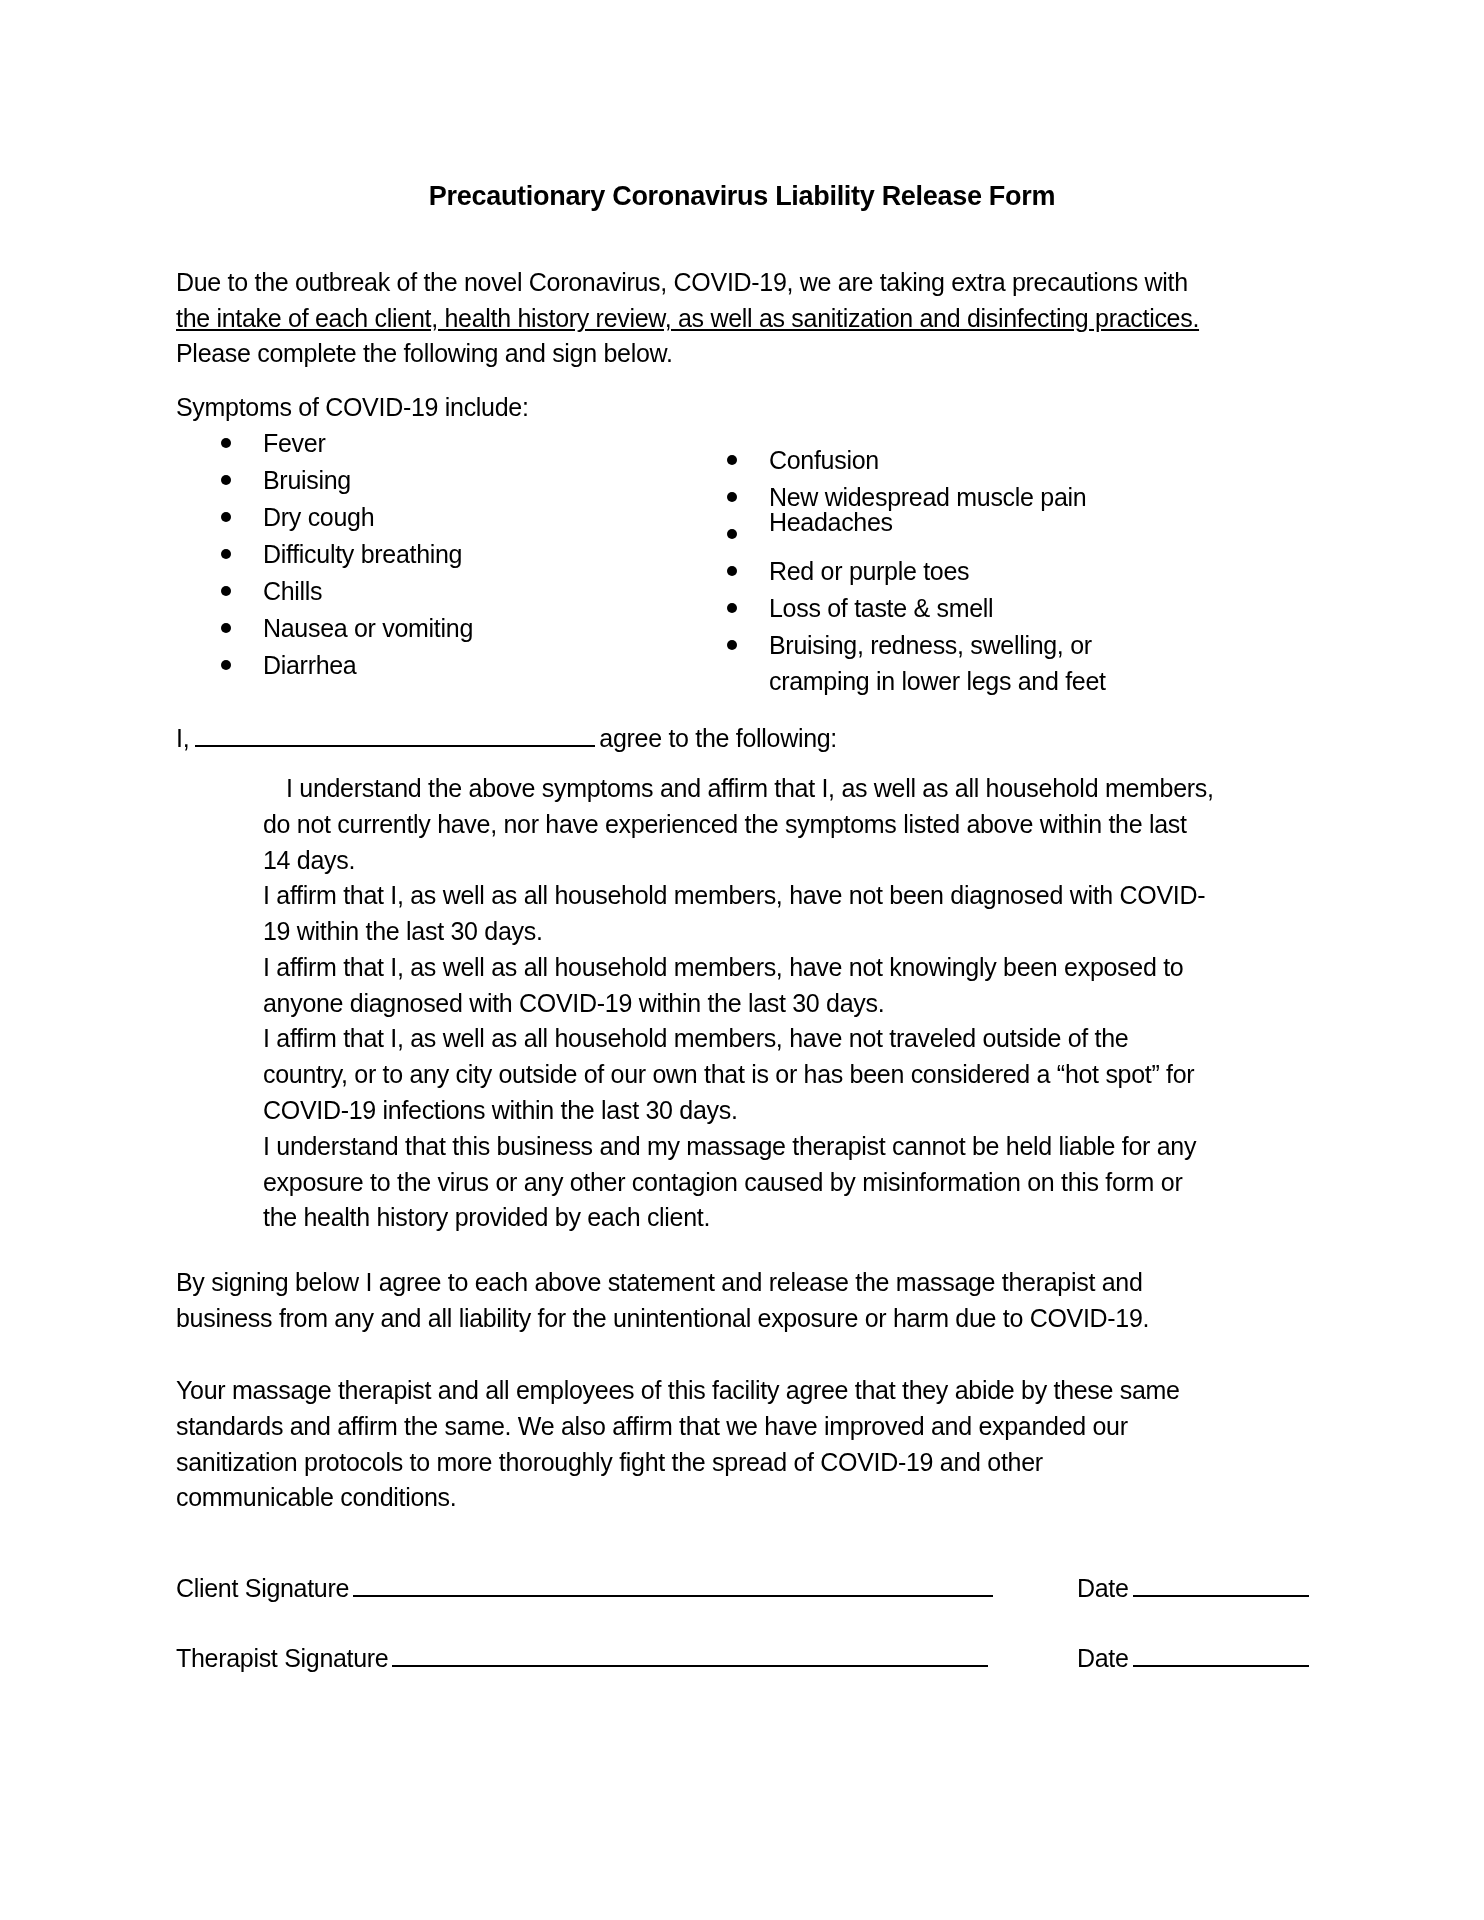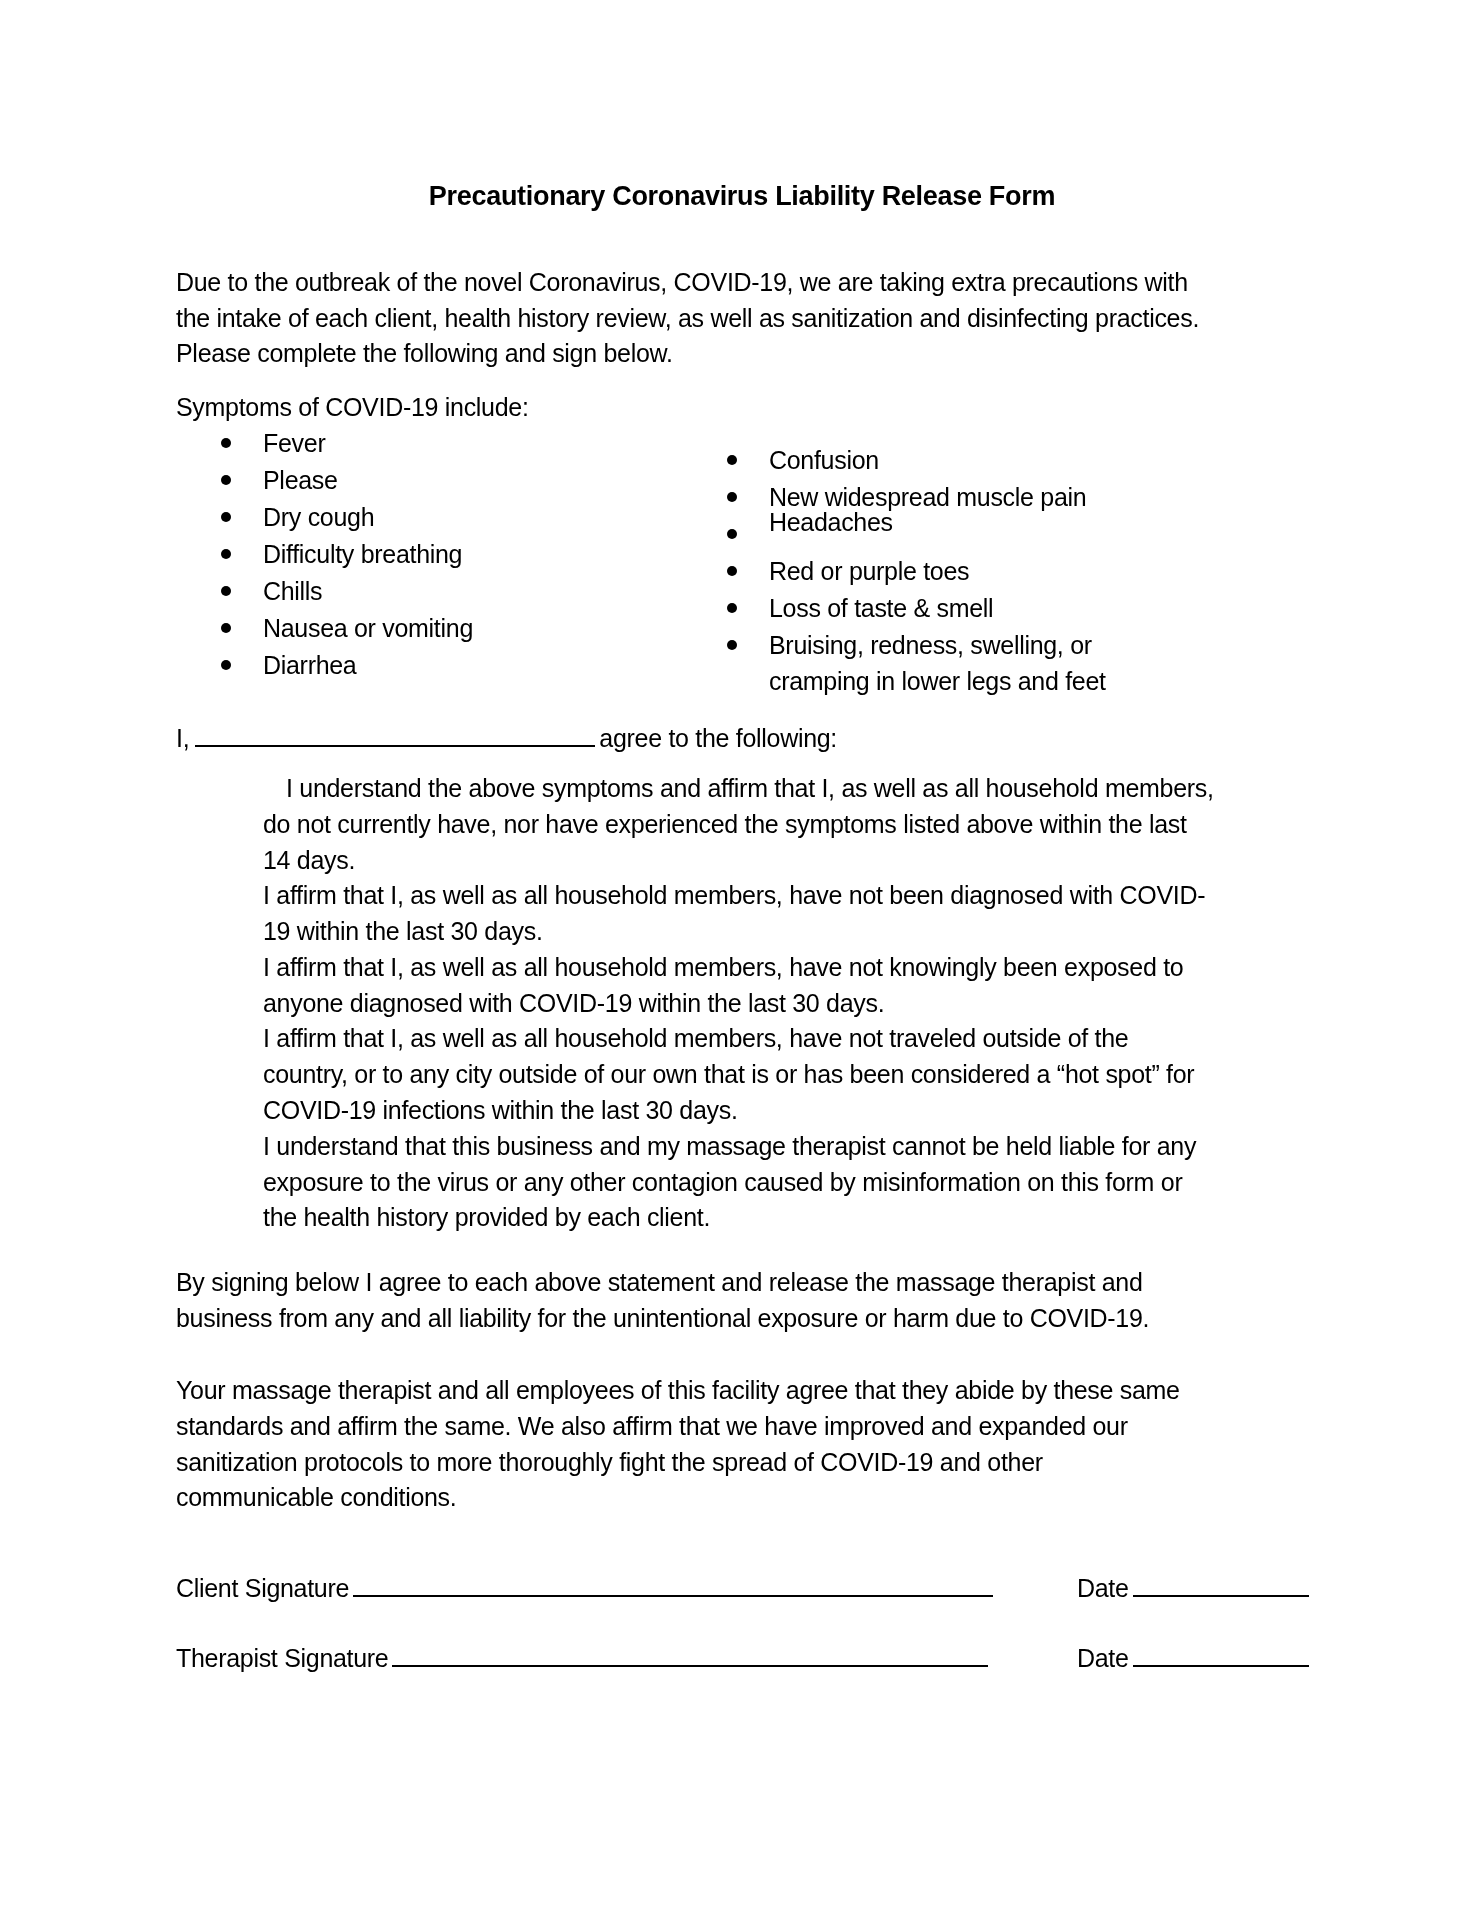--- a/index.html
+++ b/index.html
@@ -10,30 +10,30 @@
            font-weight:bold; font-size:27px; line-height:40px; letter-spacing:-0.3px; }
   .bullet { position:absolute; width:10px; height:10px; border-radius:50%; background:#000; }
   .uline { display:inline-block; border-bottom:2px solid #000; height:24px; vertical-align:baseline; margin:0 4px; }
 </style>
 </head>
 <body>
 
 <div id="title">Precautionary Coronavirus Liability Release Form</div>
 
 <div class="t" style="left:176px; top:264px;">Due to the outbreak of the novel Coronavirus, COVID-19, we are taking extra precautions with</div>
-<div class="t" style="left:176px; top:300px;">the intake of each client, health history review, as well as sanitization and disinfecting practices.</div>
+<div class="t" style="left:176px; top:300px;text-decoration:underline;">the intake of each client, health history review, as well as sanitization and disinfecting practices.</div>
 <div class="t" style="left:176px; top:335px;">Please complete the following and sign below.</div>
 
 <div class="t" style="left:176px; top:389px;">Symptoms of COVID-19 include:</div>
 
 <div>
   <span class="bullet" style="left:221px; top:438px;"></span>
   <div class="t" style="left:263px; top:425px;">Fever</div>
   <span class="bullet" style="left:221px; top:475px;"></span>
-  <div class="t" style="left:263px; top:462px;">Please</div>
+  <div class="t" style="left:263px; top:462px;">Bruising</div>
   <span class="bullet" style="left:221px; top:512px;"></span>
   <div class="t" style="left:263px; top:499px;">Dry cough</div>
   <span class="bullet" style="left:221px; top:549px;"></span>
   <div class="t" style="left:263px; top:536px;">Difficulty breathing</div>
   <span class="bullet" style="left:221px; top:586px;"></span>
   <div class="t" style="left:263px; top:573px;">Chills</div>
   <span class="bullet" style="left:221px; top:623px;"></span>
   <div class="t" style="left:263px; top:610px;">Nausea or vomiting</div>
   <span class="bullet" style="left:221px; top:660px;"></span>
   <div class="t" style="left:263px; top:647px;text-align:right;">Diarrhea</div>

